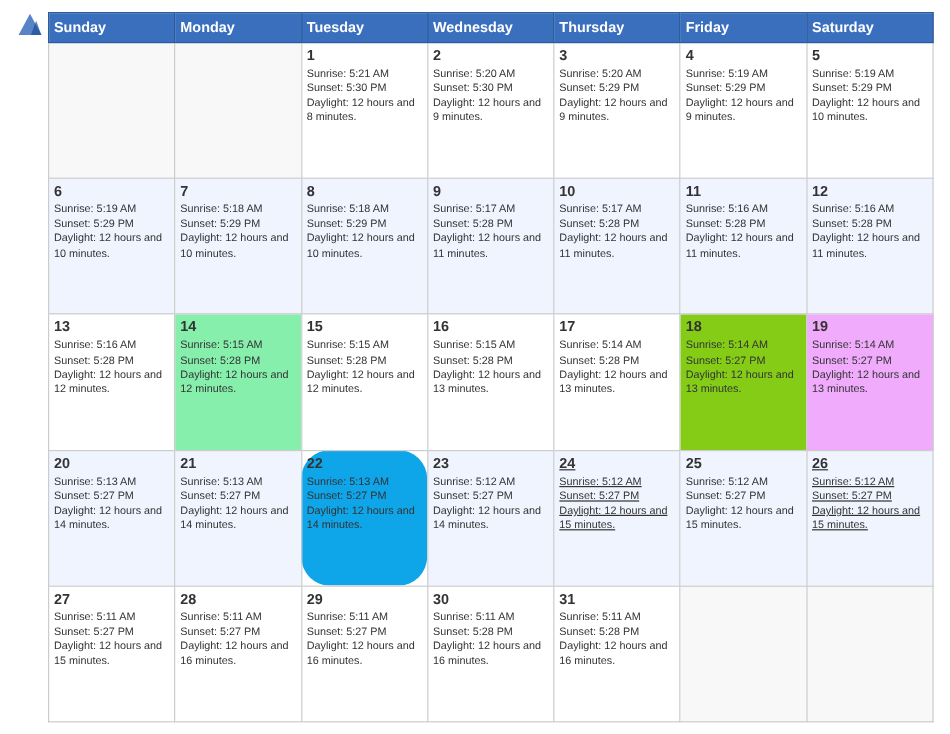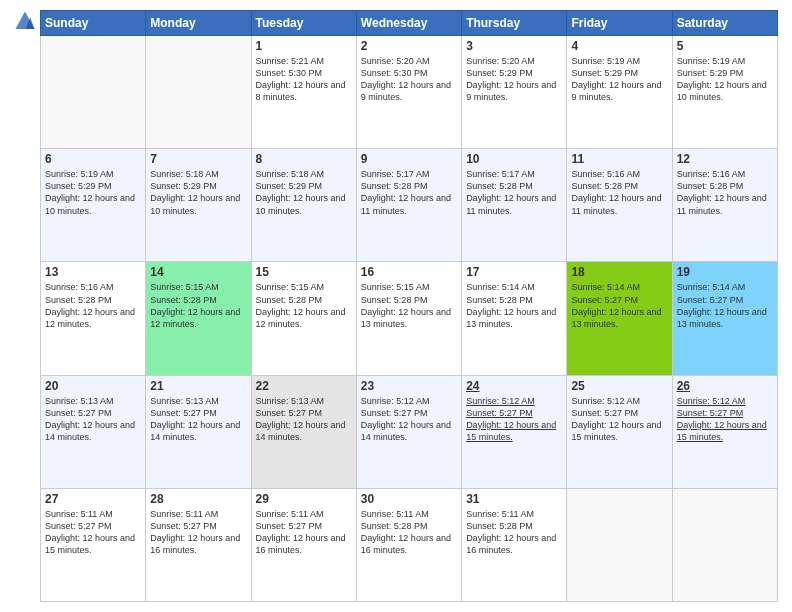--- a/index.html
+++ b/index.html
@@ -243,41 +243,41 @@
             <div class="day-info" style="white-space: pre-line;">Sunrise: 5:14 AM
 Sunset: 5:28 PM
 Daylight: 12 hours and 13 minutes.</div>
           </td>
           <td style="background: #84cc16;">
             <span class="day-number">18</span>
             <div class="day-info" style="white-space: pre-line;">Sunrise: 5:14 AM
 Sunset: 5:27 PM
 Daylight: 12 hours and 13 minutes.</div>
           </td>
-          <td style="background: #7dd3fc; margin-left: 11px;">
+          <td style="background: #f0abfc; margin-left: 11px;">
             <span class="day-number">19</span>
             <div class="day-info" style="white-space: pre-line;">Sunrise: 5:14 AM
 Sunset: 5:27 PM
 Daylight: 12 hours and 13 minutes.</div>
           </td>
         </tr>
         <tr>
           <td style="background: rgb(240, 244, 255);">
             <span class="day-number">20</span>
             <div class="day-info" style="white-space: pre-line;">Sunrise: 5:13 AM
 Sunset: 5:27 PM
 Daylight: 12 hours and 14 minutes.</div>
           </td>
           <td style="background: rgb(240, 244, 255);">
             <span class="day-number">21</span>
             <div class="day-info" style="white-space: pre-line;">Sunrise: 5:13 AM
 Sunset: 5:27 PM
 Daylight: 12 hours and 14 minutes.</div>
           </td>
-          <td style="background: #e5e5e5;">
+          <td style="background: #0ea5e9; border-radius: 24px;">
             <span class="day-number">22</span>
             <div class="day-info" style="white-space: pre-line;">Sunrise: 5:13 AM
 Sunset: 5:27 PM
 Daylight: 12 hours and 14 minutes.</div>
           </td>
           <td style="background: rgb(240, 244, 255);">
             <span class="day-number">23</span>
             <div class="day-info" style="white-space: pre-line;">Sunrise: 5:12 AM
 Sunset: 5:27 PM
 Daylight: 12 hours and 14 minutes.</div>

